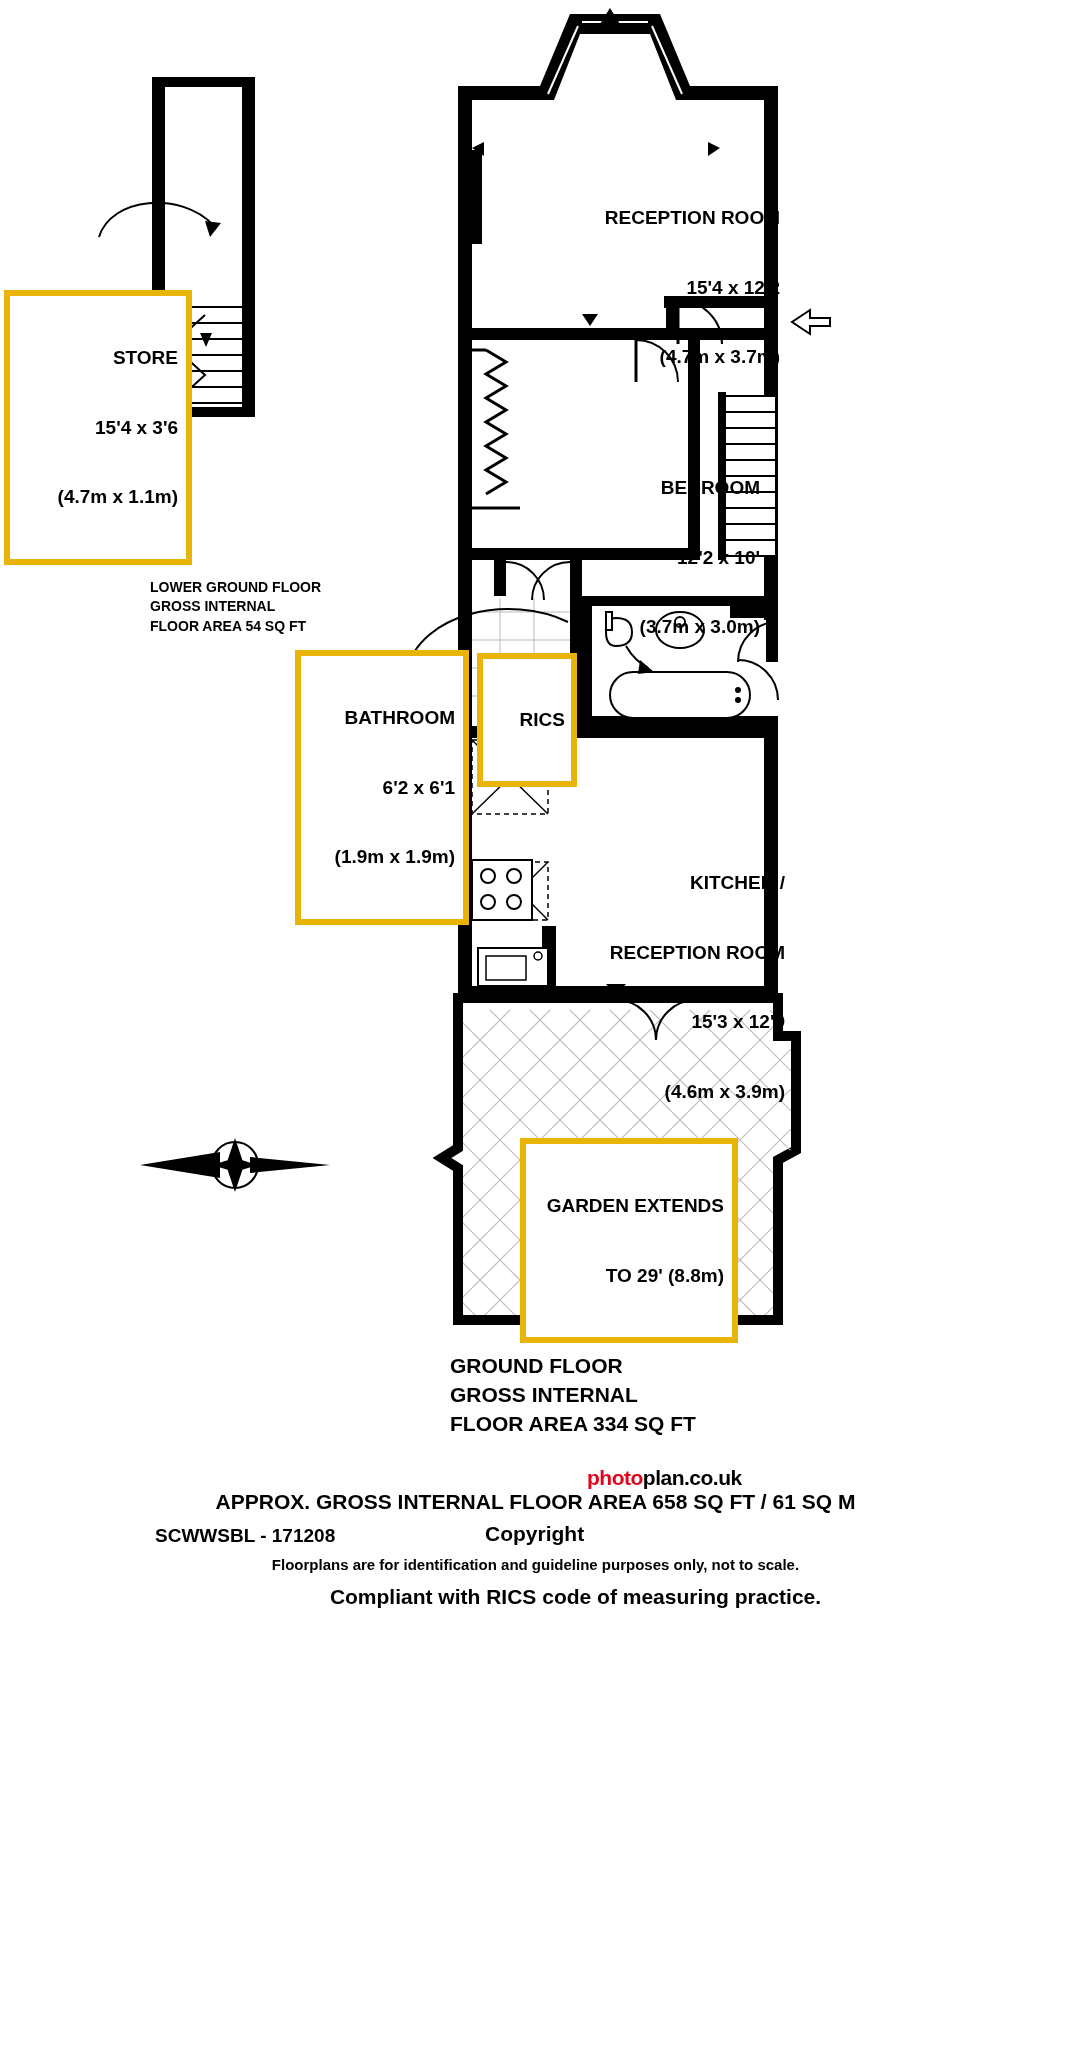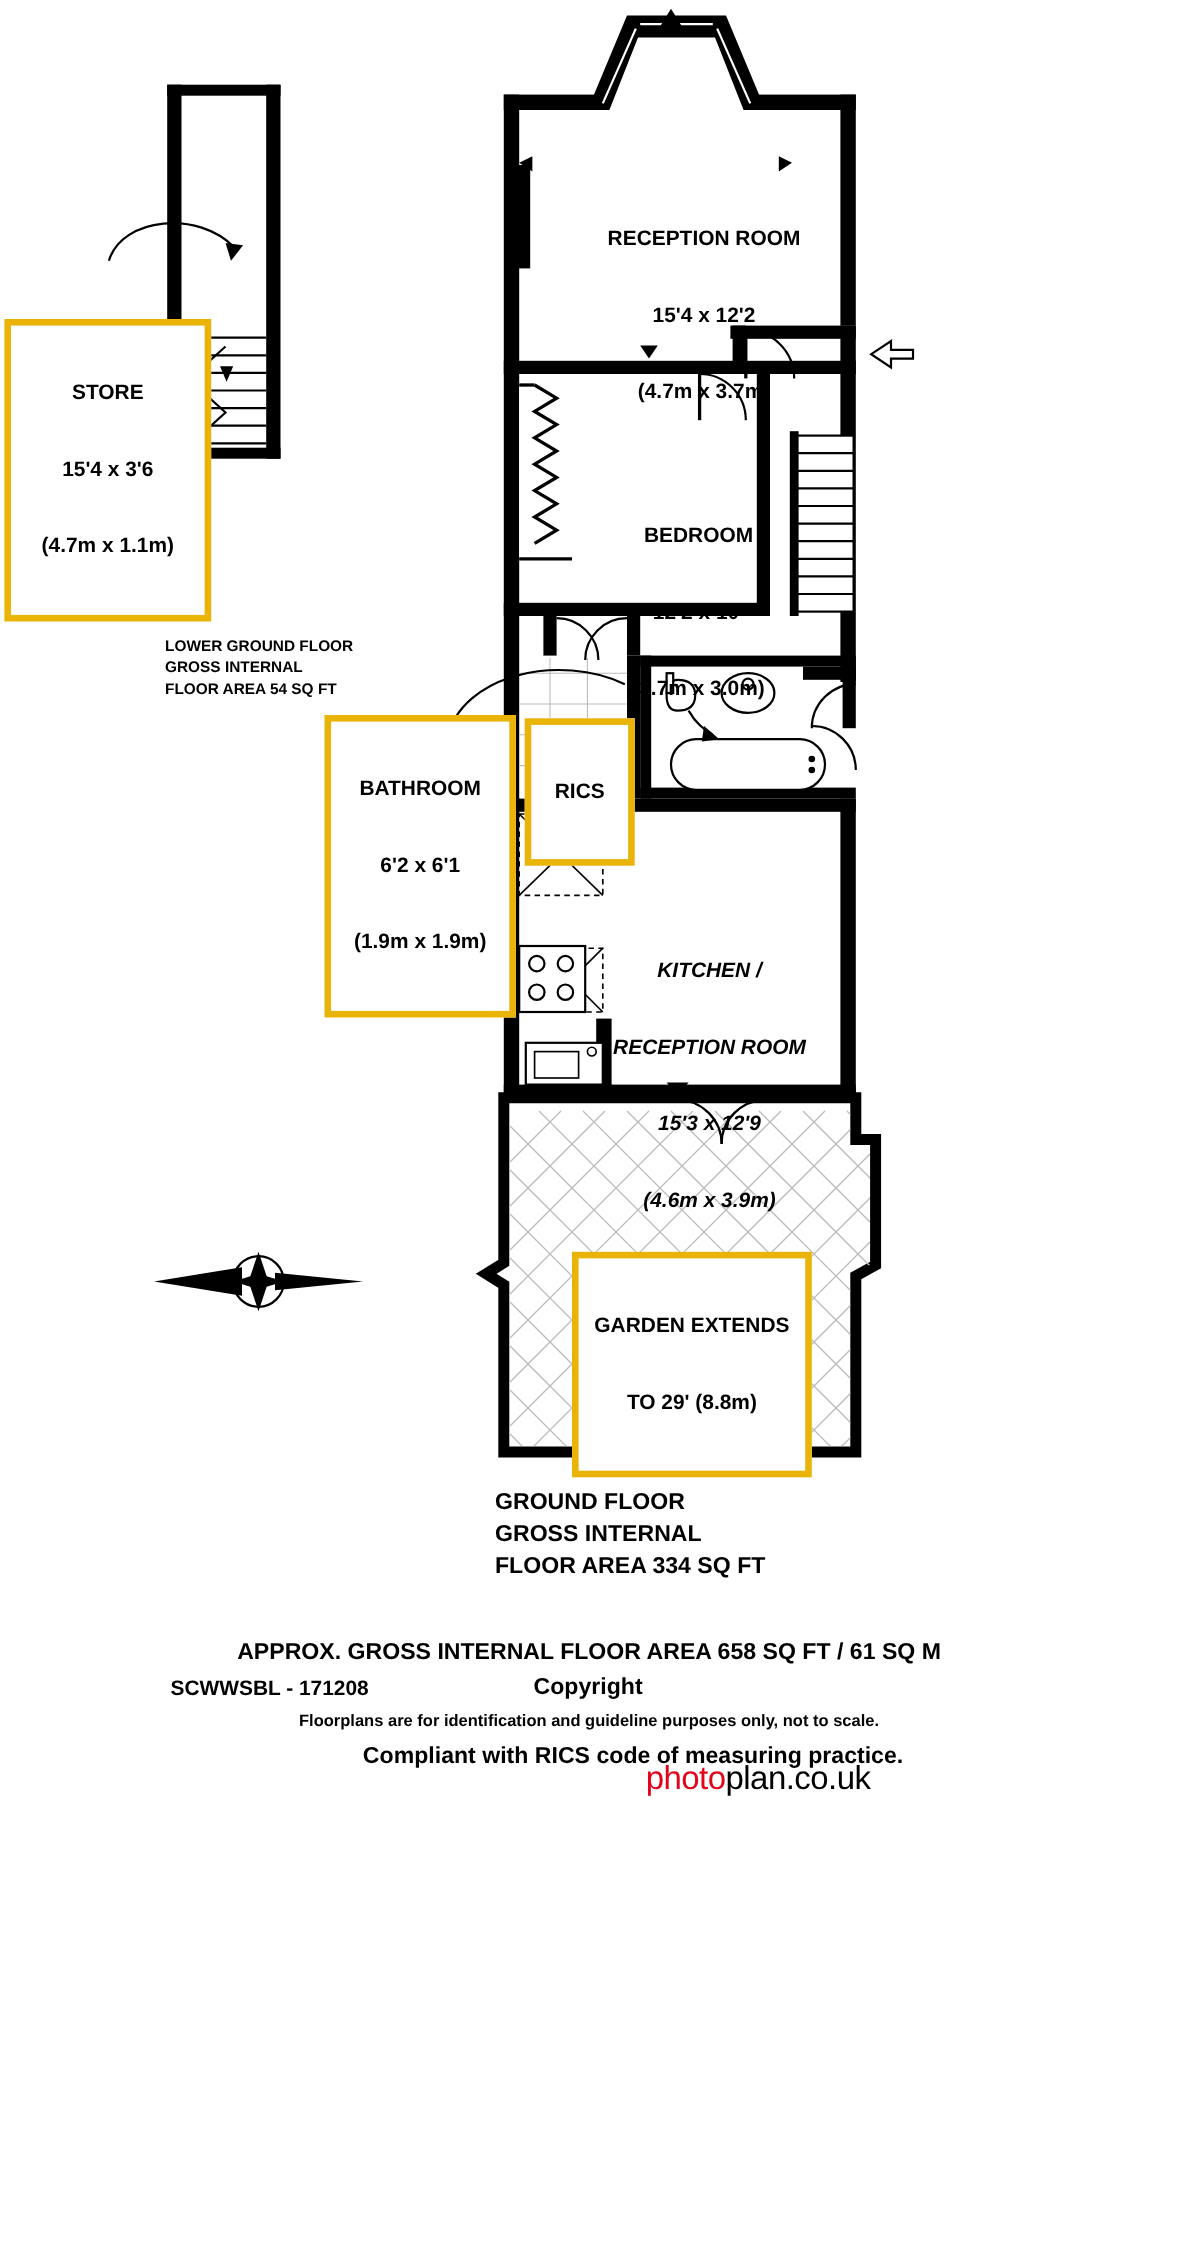--- a/index.html
+++ b/index.html
@@ -13,21 +13,21 @@
   }
   #page {
     position: relative;
     width: 1071px;
     height: 2048px;
     overflow: hidden;
     background: #ffffff;
   }
   .abs { position: absolute; }
   .lbl {
-    text-align: center;
+    text-align: right;
     font-weight: bold;
     line-height: 1.22;
     white-space: pre;
   }
   .boxed {
     border: 6px solid #eab308;
     background: #fff;
     padding: 4px 8px;
   }
   .room-text { font-size: 19px; }
@@ -318,21 +318,21 @@
   <div class="abs boxed lbl room-text" style="left:295px; top:650px; width:146px;">
     <div>BATHROOM</div>
     <div>6'2 x 6'1</div>
     <div>(1.9m x 1.9m)</div>
   </div>
 
   <div class="abs boxed lbl room-text" style="left:477px; top:653px; width:76px; padding:3px 6px;">
     <div>RICS</div>
   </div>
 
-  <div class="abs lbl room-text" style="left:505px; top:825px; width:280px;font-style:italic;">
+  <div class="abs lbl room-text" style="left:505px; top:825px; width:280px;">
     <div>KITCHEN /</div>
     <div>RECEPTION ROOM</div>
     <div>15'3 x 12'9</div>
     <div>(4.6m x 3.9m)</div>
   </div>
 
   <div class="abs boxed lbl room-text" style="left:520px; top:1138px; width:190px;">
     <div>GARDEN EXTENDS</div>
     <div>TO 29' (8.8m)</div>
   </div>
@@ -342,20 +342,20 @@
     <div>GROSS INTERNAL</div>
     <div>FLOOR AREA 334 SQ FT</div>
   </div>
 
   <div class="abs footer-text" style="left:0; top:1490px; width:1071px; font-size:21px;">APPROX. GROSS INTERNAL FLOOR AREA 658 SQ FT / 61 SQ M</div>
 
   <div class="abs" style="left:155px; top:1525px; font-size:19px; font-weight:bold;">SCWWSBL - 171208</div>
 
   <div class="abs" style="left:485px; top:1522px; font-size:21px; font-weight:bold;">Copyright</div>
 
-  <div class="abs" style="left:587px; top:1600px; font-size:30px; font-weight:normal; letter-spacing:-0.5px;">
+  <div class="abs" style="left:587px; top:1466px; font-size:21px; font-weight:bold; letter-spacing:-0.5px;">
     <span style="color:#e2041b;">photo</span><span style="color:#000000;">plan.co.uk</span>
   </div>
 
   <div class="abs footer-text" style="left:0; top:1556px; width:1071px; font-size:15px;">Floorplans are for identification and guideline purposes only, not to scale.</div>
   <div class="abs footer-text" style="left:0; top:1585px; width:1071px; font-size:21px;margin-left:40px;">Compliant with RICS code of measuring practice.</div>
 
 </div>
 
 </body></html>

